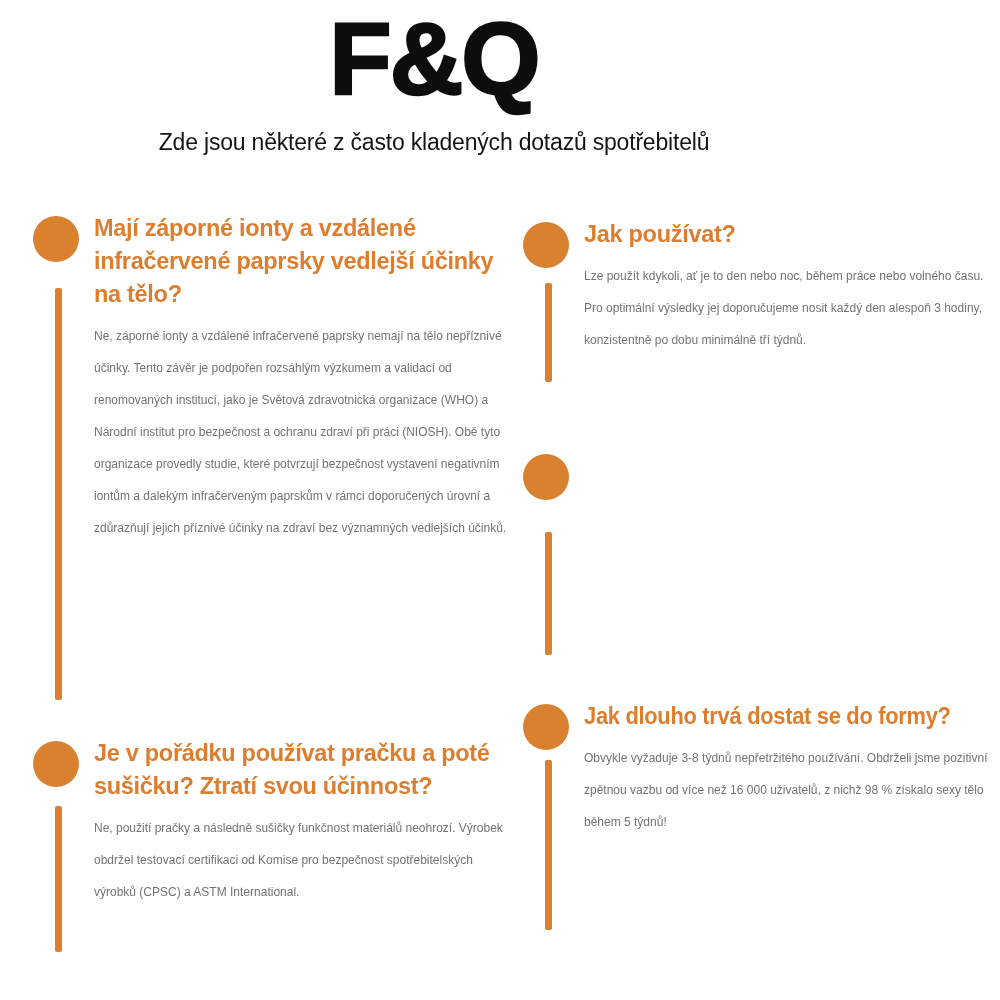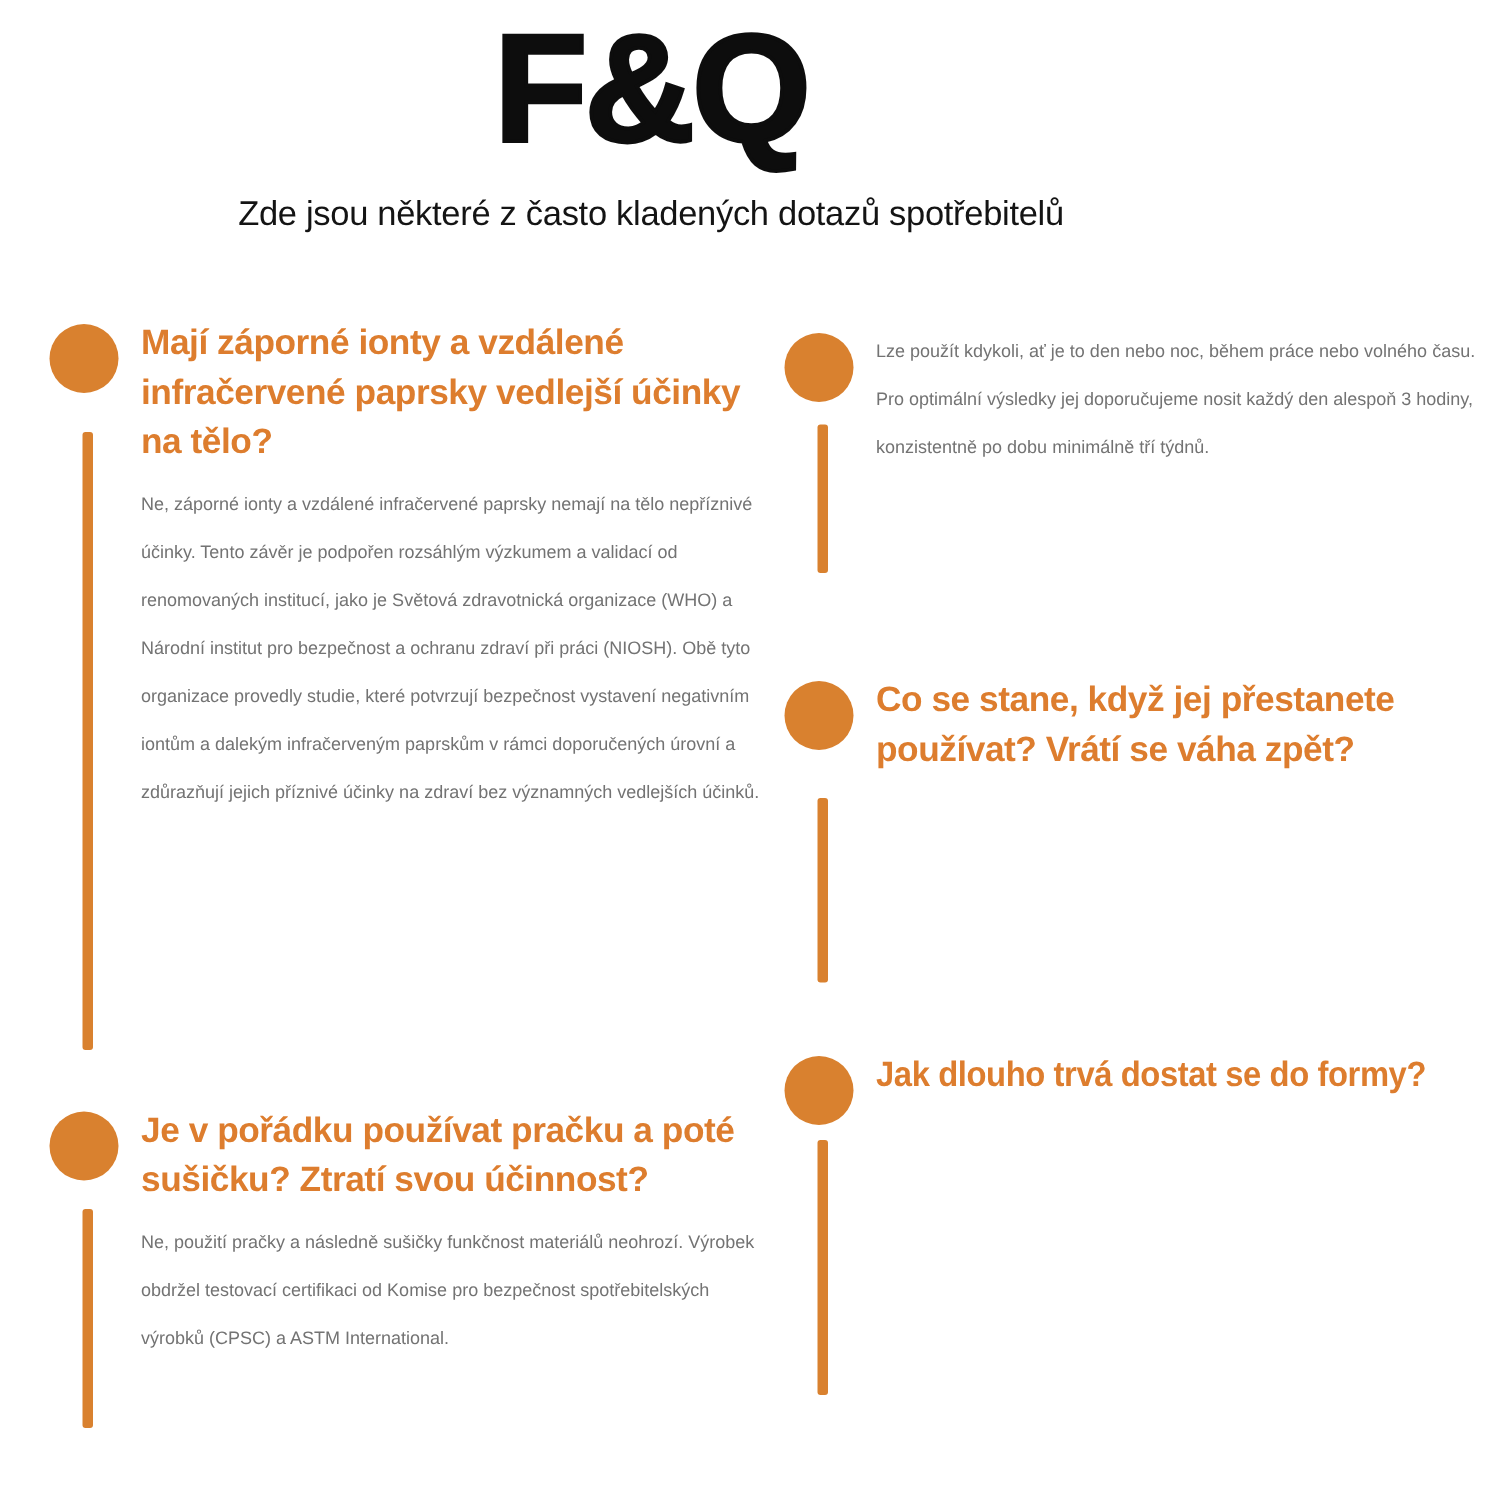--- a/index.html
+++ b/index.html
@@ -78,28 +78,29 @@
     <p class="a">Ne, použití pračky a následně sušičky funkčnost materiálů neohrozí. Výrobek obdržel testovací certifikaci od Komise pro bezpečnost spotřebitelských výrobků (CPSC) a ASTM International.</p>
   </section>
 
 </div>
 
 <div class="col col-right">
 
   <section class="faq-item r1">
     <span class="dot"></span>
     <span class="bar"></span>
+    <h3 class="q">Jak používat?</h3>
     <p class="a">Lze použít kdykoli, ať je to den nebo noc, během práce nebo volného času. Pro optimální výsledky jej doporučujeme nosit každý den alespoň 3 hodiny, konzistentně po dobu minimálně tří týdnů.</p>
   </section>
 
   <section class="faq-item r2">
     <span class="dot"></span>
     <span class="bar"></span>
-    <h3 class="q">Co se stane, když jej přestanete používat? Vrátí se váha zpět?</h3>
   </section>
 
   <section class="faq-item r3">
     <span class="dot"></span>
     <span class="bar"></span>
     <h3 class="q">Jak dlouho trvá dostat se do formy?</h3>
+    <p class="a">Obvykle vyžaduje 3-8 týdnů nepřetržitého používání. Obdrželi jsme pozitivní zpětnou vazbu od více než 16 000 uživatelů, z nichž 98 % získalo sexy tělo během 5 týdnů!</p>
   </section>
 
 </div>
 
 </body></html>

